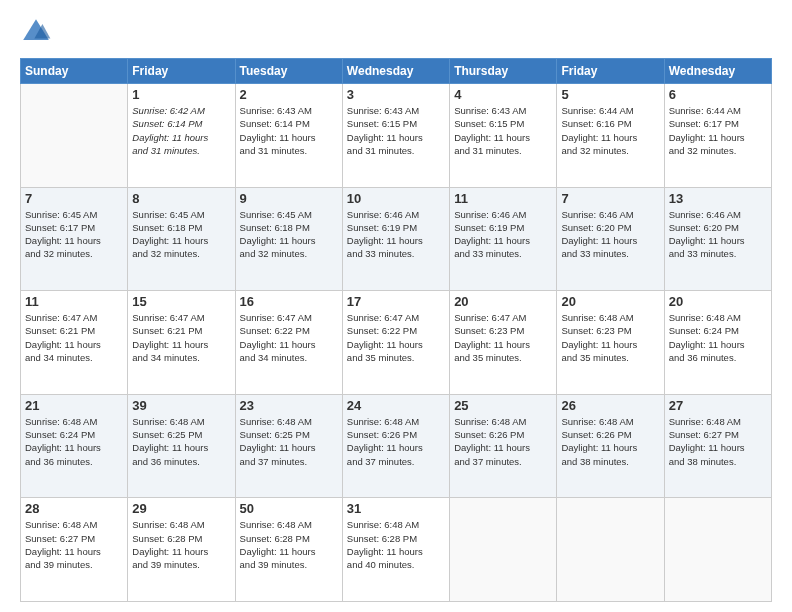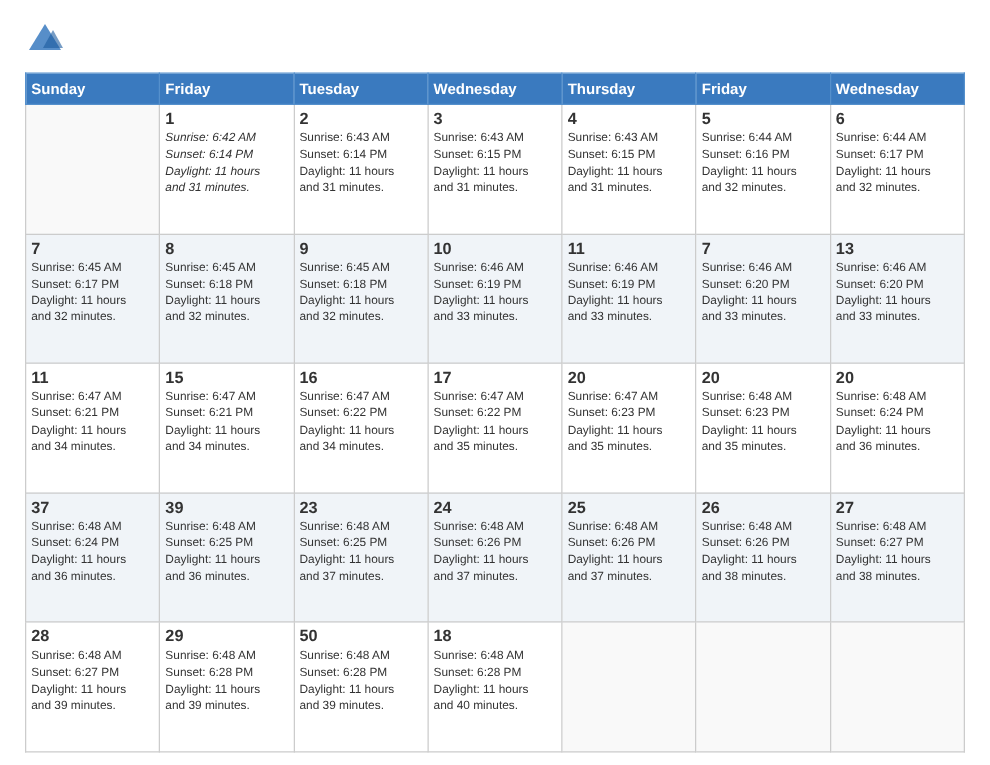--- a/index.html
+++ b/index.html
@@ -272,21 +272,21 @@
           <td>
             <span class="day-num">20</span>
             <div class="day-info" style="white-space: pre-line;">Sunrise: 6:48 AM
 Sunset: 6:24 PM
 Daylight: 11 hours
 and 36 minutes.</div>
           </td>
         </tr>
         <tr class="row-alt">
           <td>
-            <span class="day-num">37</span>
+            <span class="day-num">21</span>
             <div class="day-info" style="white-space: pre-line;">Sunrise: 6:48 AM
 Sunset: 6:24 PM
 Daylight: 11 hours
 and 36 minutes.</div>
           </td>
           <td>
             <span class="day-num">39</span>
             <div class="day-info" style="white-space: pre-line;">Sunrise: 6:48 AM
 Sunset: 6:25 PM
 Daylight: 11 hours
@@ -344,21 +344,21 @@
 and 39 minutes.</div>
           </td>
           <td>
             <span class="day-num">50</span>
             <div class="day-info" style="white-space: pre-line;">Sunrise: 6:48 AM
 Sunset: 6:28 PM
 Daylight: 11 hours
 and 39 minutes.</div>
           </td>
           <td>
-            <span class="day-num">18</span>
+            <span class="day-num">31</span>
             <div class="day-info" style="white-space: pre-line;">Sunrise: 6:48 AM
 Sunset: 6:28 PM
 Daylight: 11 hours
 and 40 minutes.</div>
           </td>
           <td class="empty"></td>
           <td class="empty"></td>
           <td class="empty"></td>
         </tr>
       </tbody>

